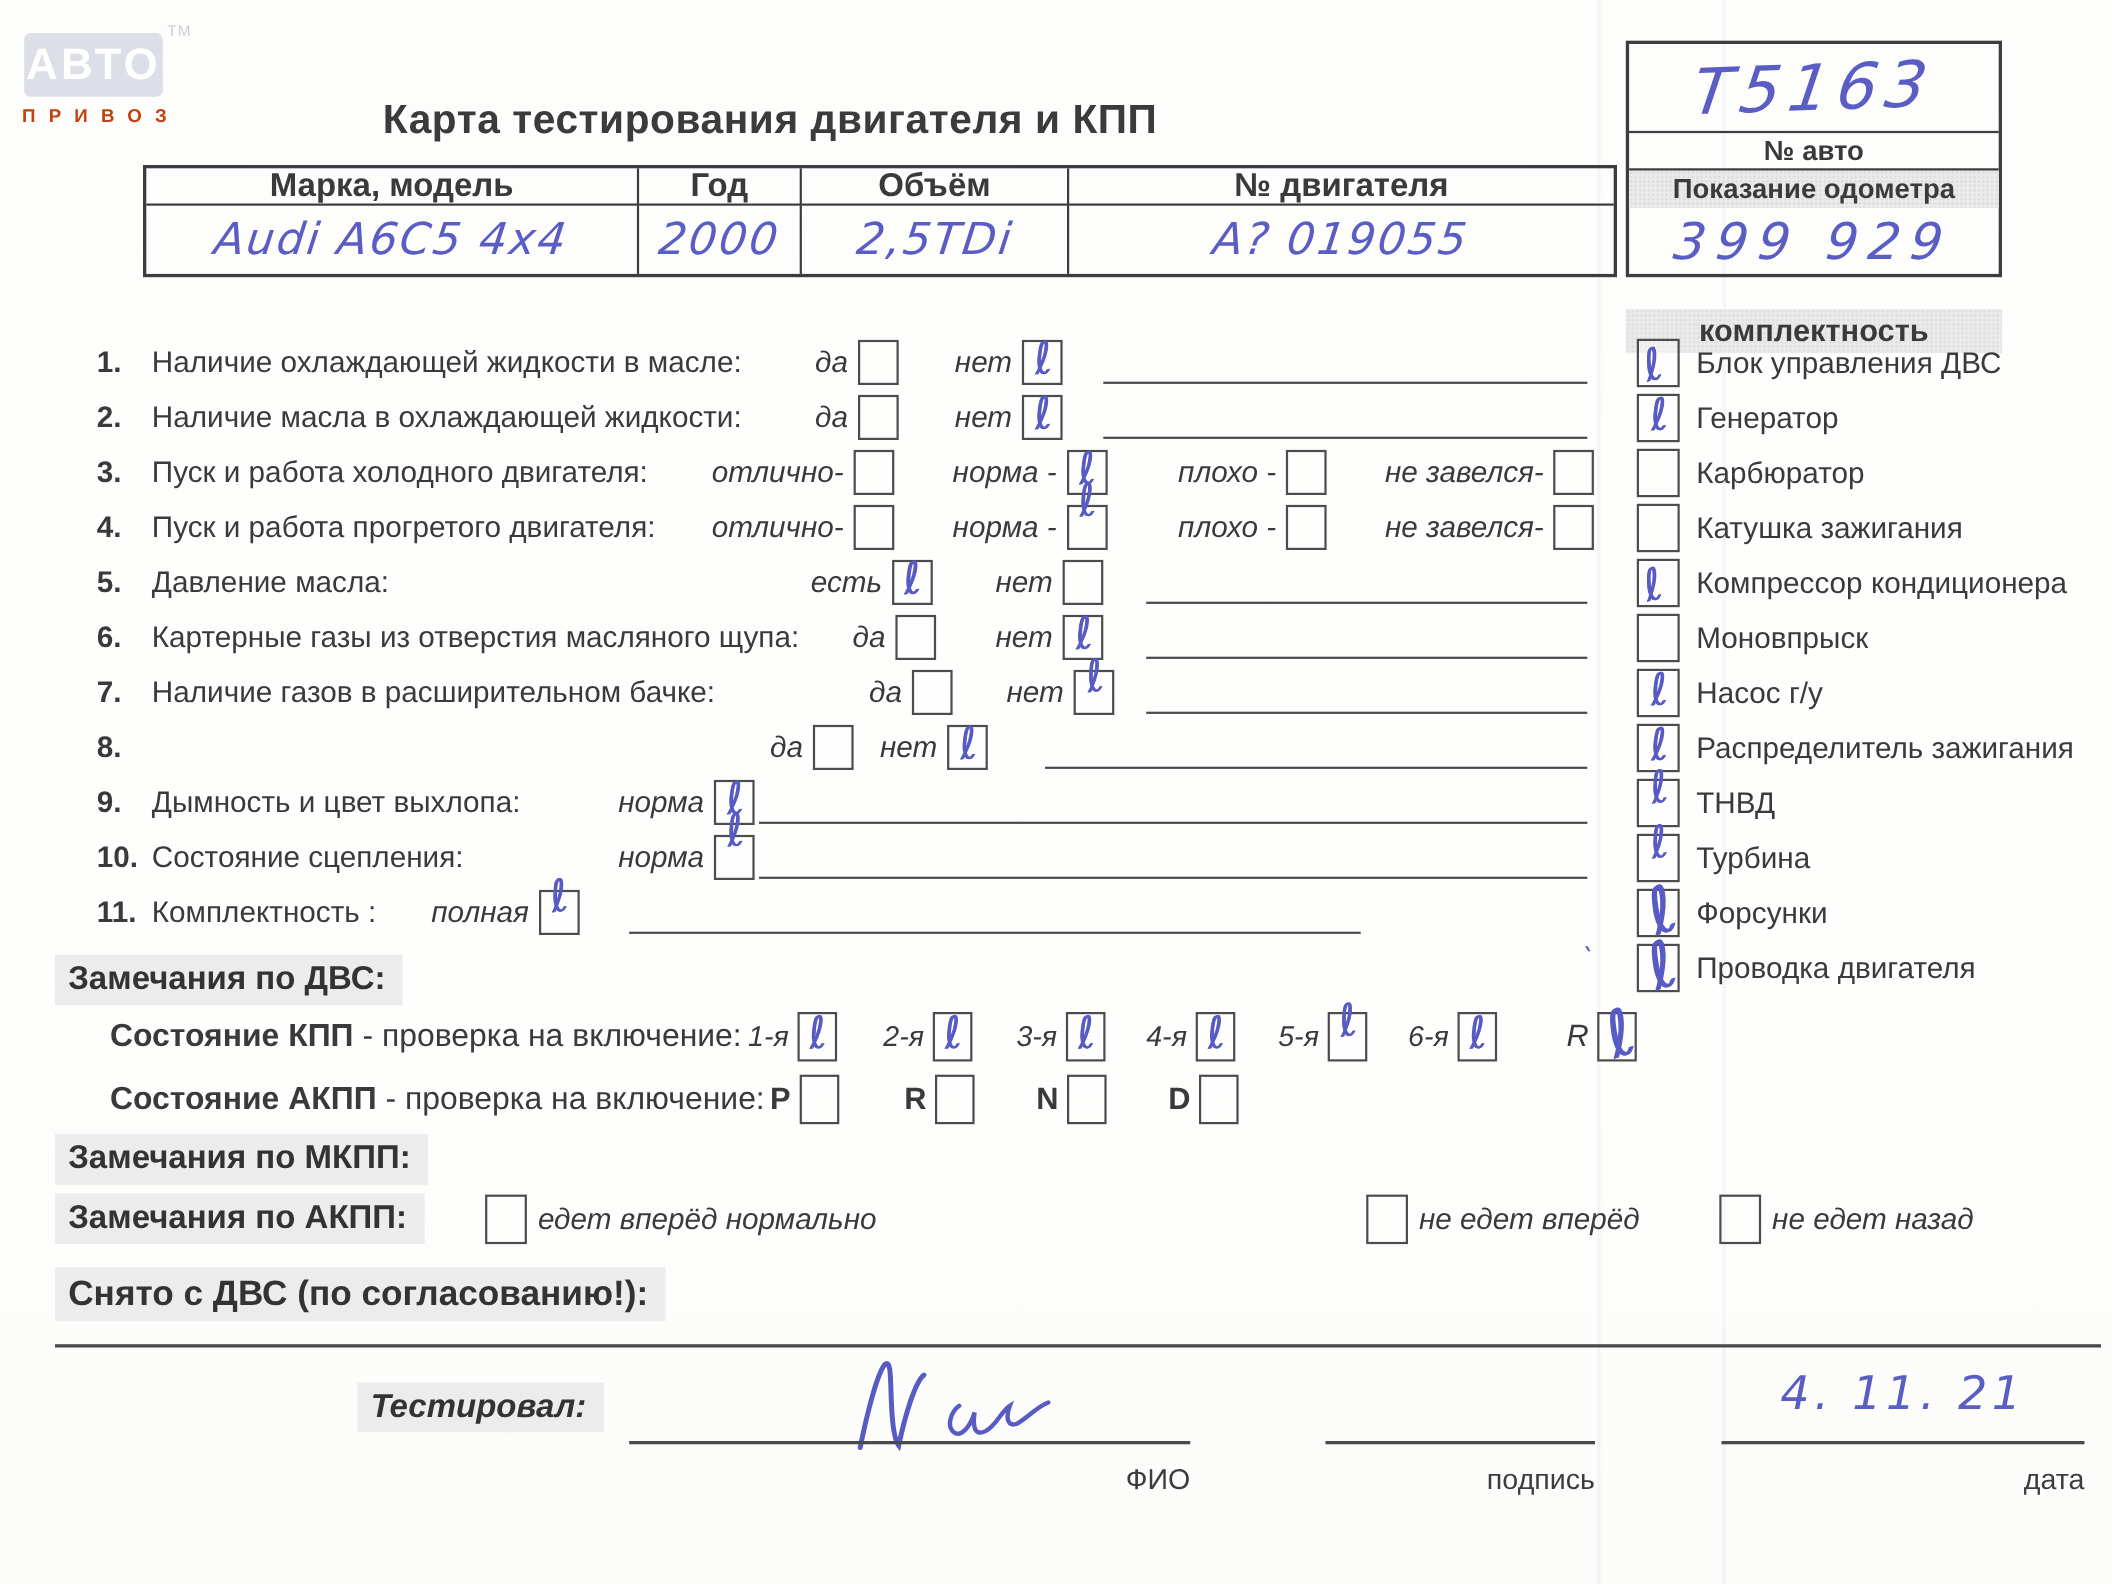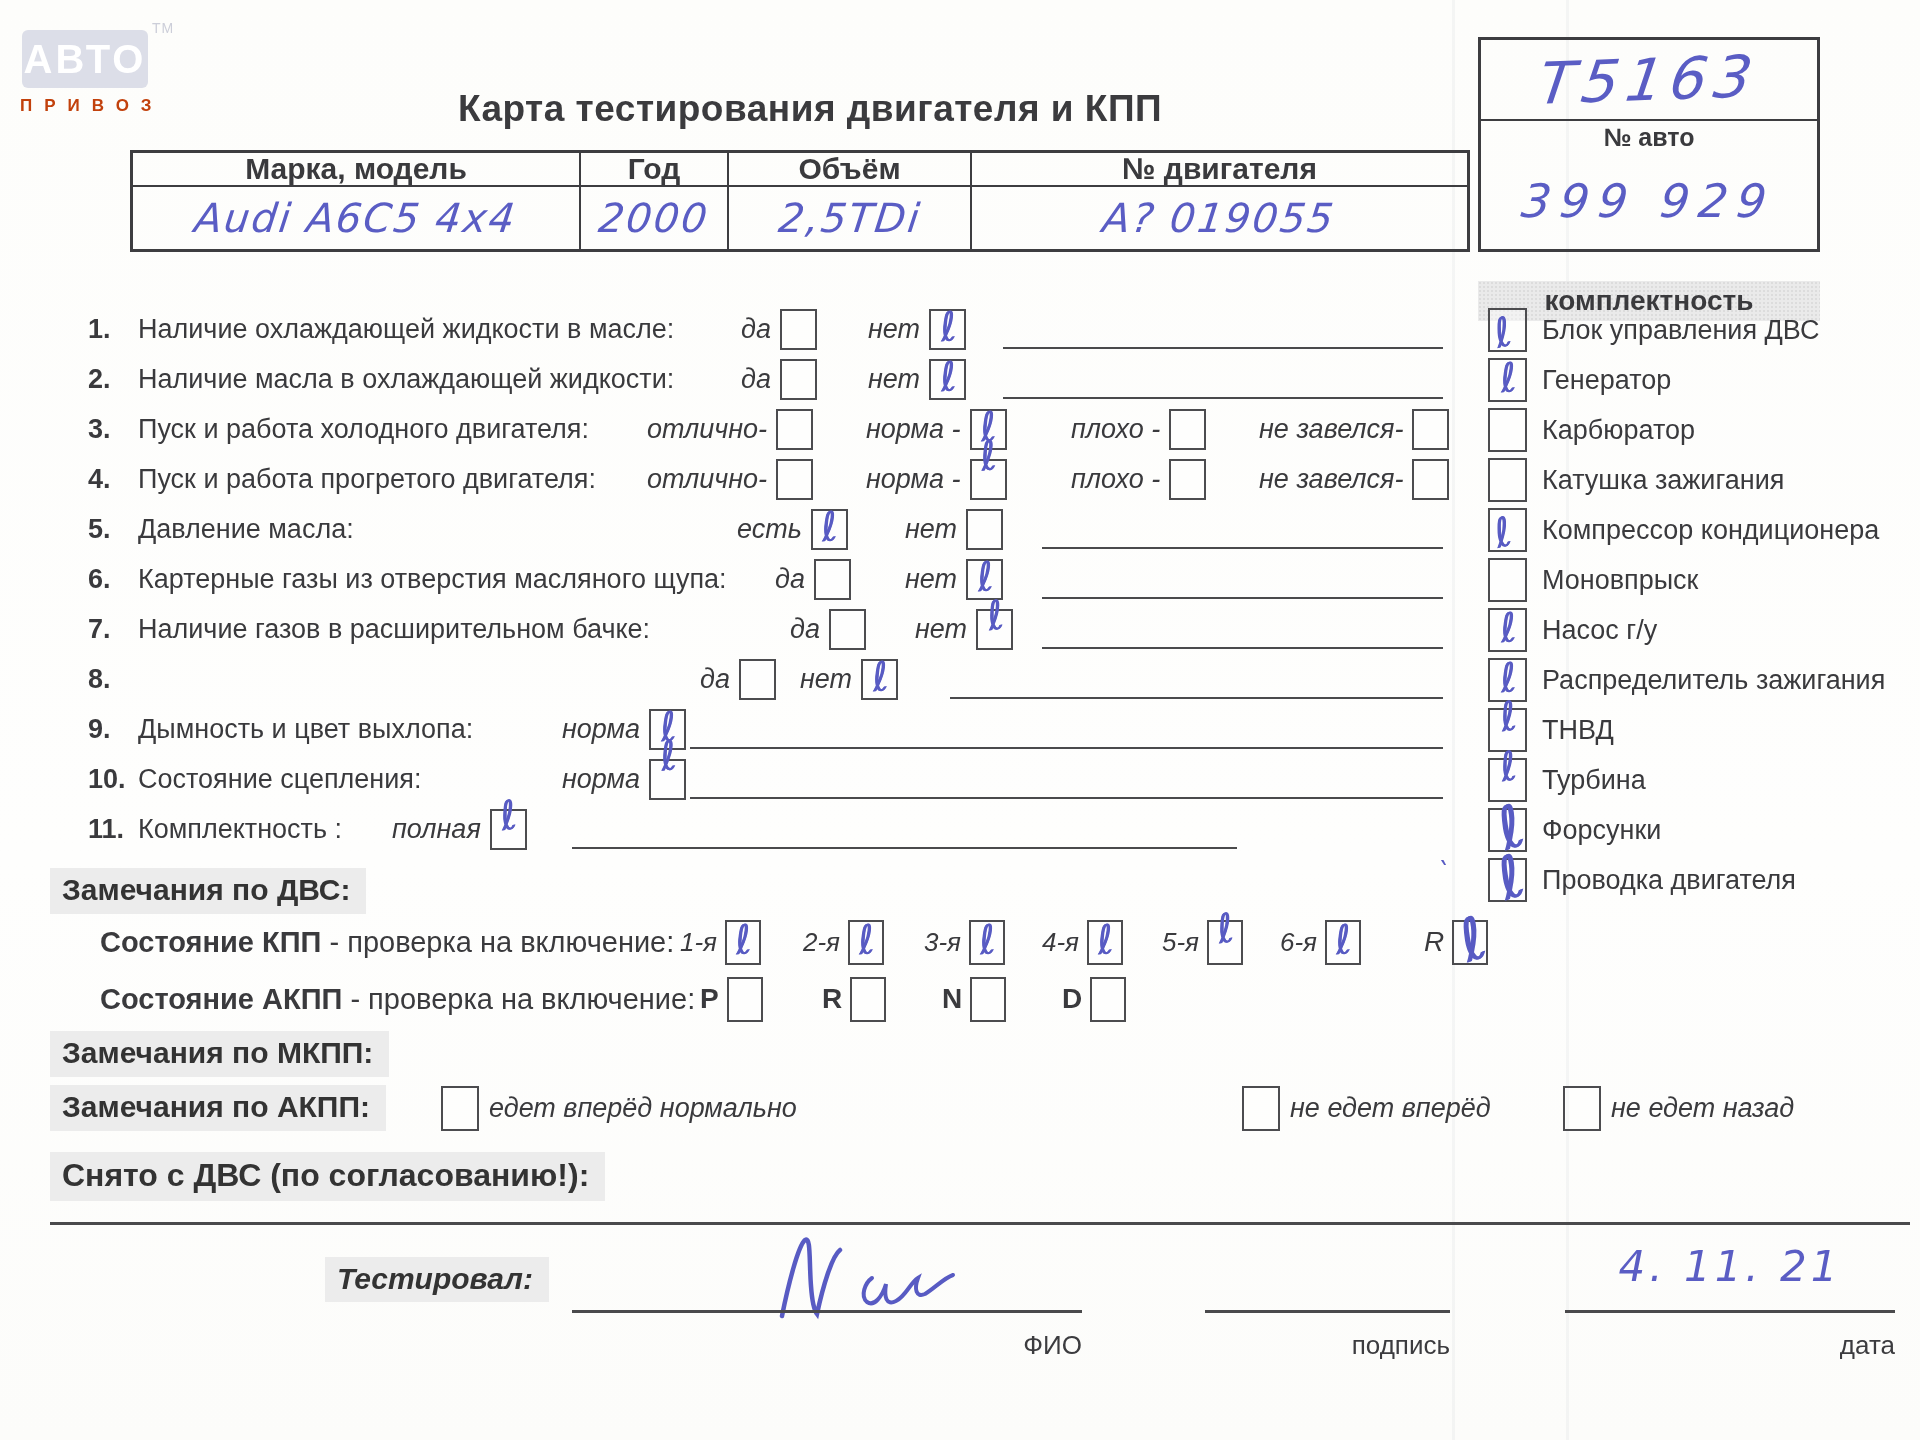--- a/index.html
+++ b/index.html
@@ -13,21 +13,21 @@
   
   .scanline{position:absolute;top:0;bottom:0;width:3px;background:rgba(110,115,135,.06);}
 
   
   .logo-box{left:22px;top:30px;width:126px;height:58px;background:#dcdee8;border-radius:6px;
     display:flex;align-items:center;justify-content:center;}
   .logo-word{color:#ffffff;font-weight:bold;font-size:40px;letter-spacing:3px;line-height:1;}
   .logo-tm{left:152px;top:20px;font-size:14px;color:#ccced9;letter-spacing:1px;}
   .logo-sub{left:20px;top:96px;font-size:17px;color:#c2410c;letter-spacing:12px;font-weight:bold;}
 
-  .title{left:330px;top:88px;width:960px;text-align:center;font-size:37px;font-weight:bold;color:#3b3b3e;letter-spacing:.5px;}
+  .title{left:348px;top:88px;width:960px;text-align:left;font-size:37px;font-weight:bold;color:#3b3b3e;letter-spacing:.5px;}
 
   
   .vtable{left:130px;top:150px;width:1340px;height:102px;border:3px solid #3d3d40;box-sizing:border-box;display:grid;
     grid-template-columns:448px 148px 243px 1fr;grid-template-rows:34px 1fr;}
   .vcell{border-right:2px solid #3d3d40;border-bottom:2px solid #3d3d40;display:flex;align-items:center;justify-content:center;box-sizing:border-box;}
   .vcell:nth-child(4n){border-right:none;}
   .vcell.val{border-bottom:none;}
   .vhead{font-weight:bold;font-size:30px;}
 
   
@@ -120,20 +120,21 @@
   <div class="vcell val">
       <span class="hw hw-cell">А? 019055</span>
     </div>
 </div>
 
 <div class="abs autobox">
   <div class="r1">
       <span class="hw hw-auto">Т5163</span>
     </div>
   <div class="r2">№ авто</div>
+  <div class="r3">Показание одометра</div>
   <div class="r4">
       <span class="hw hw-odo">399 929</span>
     </div>
 </div>
 
 <div class="abs eq-header">комплектность</div>
 
 <div id="rows-host">
     <div class="crow abs" style="top: 306px;">
       <span class="num">1.</span>

